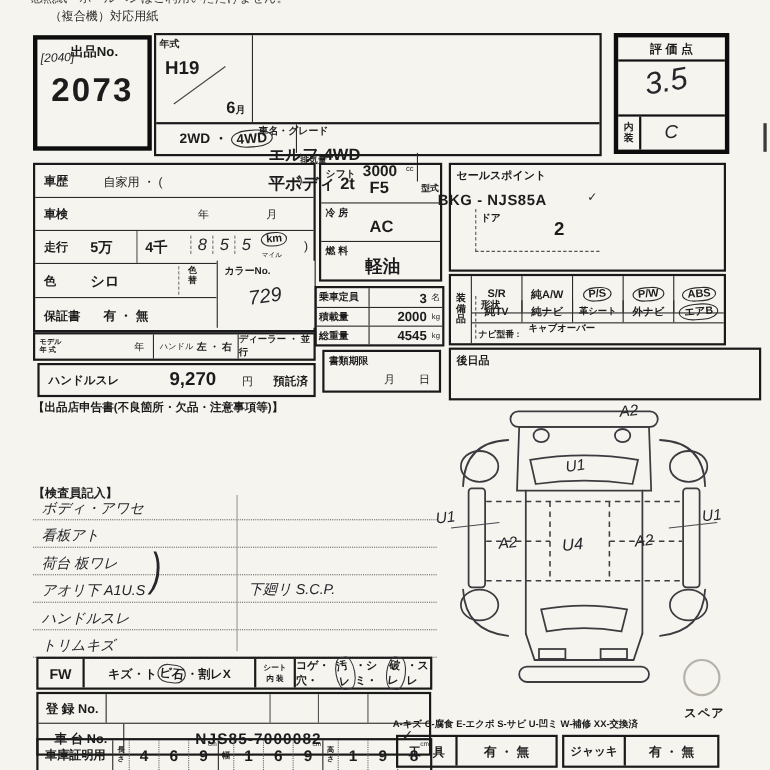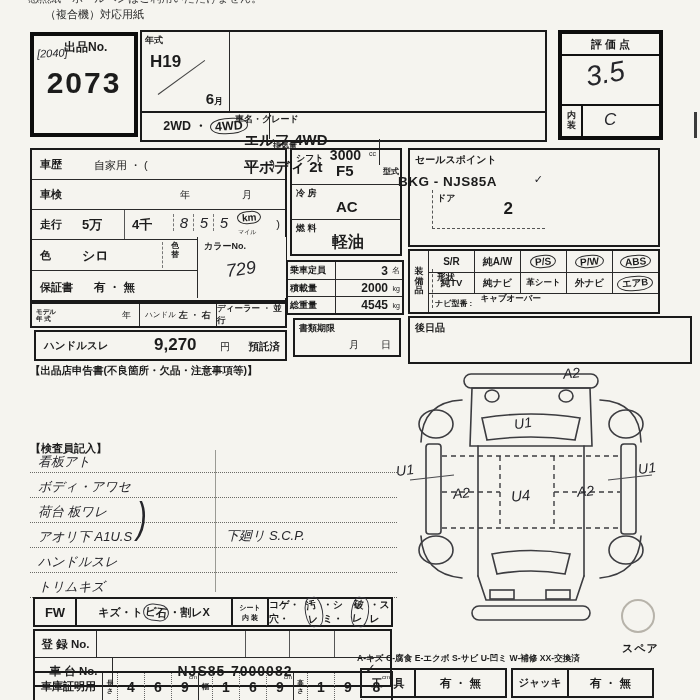--- a/index.html
+++ b/index.html
@@ -188,21 +188,21 @@
   </div>
 
   <div class="abs b2" style="left:408px;top:148px;width:248px;height:95px;">
     <span class="abs lbl" style="left:5px;top:3px;font-size:10px;">セールスポイント</span>
   </div>
 
   <div class="abs b2" style="left:408px;top:249px;width:248px;height:61px;">
     <div class="cell abs flex" style="left:0;top:0;width:19px;height:100%;border-right:1px solid #2a2a2a;justify-content:center;">
       <span class="vtext" style="font-size:9px;">装備品</span>
     </div>
-    <div class="abs flex" style="left:19px;top:0;width:229px;height:22px;border-bottom:1px solid #2a2a2a;box-sizing:border-box;">
+    <div class="abs flex" style="left:19px;top:0;width:229px;height:34px;border-bottom:1px solid #2a2a2a;box-sizing:border-box;">
       <span class="cell flex lbl" style="width:46px;border-right:1px solid #2a2a2a;justify-content:center;font-size:10px;">S/R</span>
       <span class="cell flex lbl" style="width:46px;border-right:1px solid #2a2a2a;justify-content:center;font-size:10px;">純A/W</span>
       <span class="cell flex" style="width:46px;border-right:1px solid #2a2a2a;justify-content:center;">
           <span class="oval lbl" style="font-size:10px;">P/S</span>
         </span>
       <span class="cell flex" style="width:46px;border-right:1px solid #2a2a2a;justify-content:center;">
           <span class="oval lbl" style="font-size:10px;">P/W</span>
         </span>
       <span class="cell flex" style="flex:1;justify-content:center;">
           <span class="oval lbl" style="font-size:10px;">ABS</span>
@@ -222,24 +222,24 @@
     </div>
   </div>
 
   <div class="abs b2" style="left:408px;top:316px;width:248px;height:44px;padding-left:32px;">
     <span class="abs lbl" style="left:5px;top:3px;font-size:10px;">後日品</span>
   </div>
 
   <div class="abs lbl" style="left:30px;top:441px;font-size:11px;">【検査員記入】</div>
   <div class="abs" style="left:30px;top:448px;width:367px;">
     <div class="row dotrow" style="height:24px;">
+      <span class="abs hw" style="left:8px;bottom:1px;font-size:13px;">ボディ・アワセ</span>
+    </div>
+    <div class="row dotrow" style="height:24px;">
       <span class="abs hw" style="left:8px;bottom:1px;font-size:13px;">看板アト</span>
-    </div>
-    <div class="row dotrow" style="height:24px;">
-      <span class="abs hw" style="left:8px;bottom:1px;font-size:13px;">ボディ・アワセ</span>
     </div>
     <div class="row dotrow" style="height:24px;">
       <span class="abs hw" style="left:8px;bottom:1px;font-size:13px;">荷台 板ワレ</span>
     </div>
     <div class="row dotrow" style="height:24px;">
       <span class="abs hw" style="left:8px;bottom:1px;font-size:13px;">アオリ下  A1U.S</span>
       <span class="abs hw" style="left:196px;bottom:2px;font-size:13px;">下廻リ S.C.P.</span>
     </div>
     <div class="row dotrow" style="height:24px;">
       <span class="abs hw" style="left:8px;bottom:1px;font-size:13px;">ハンドルスレ</span>

